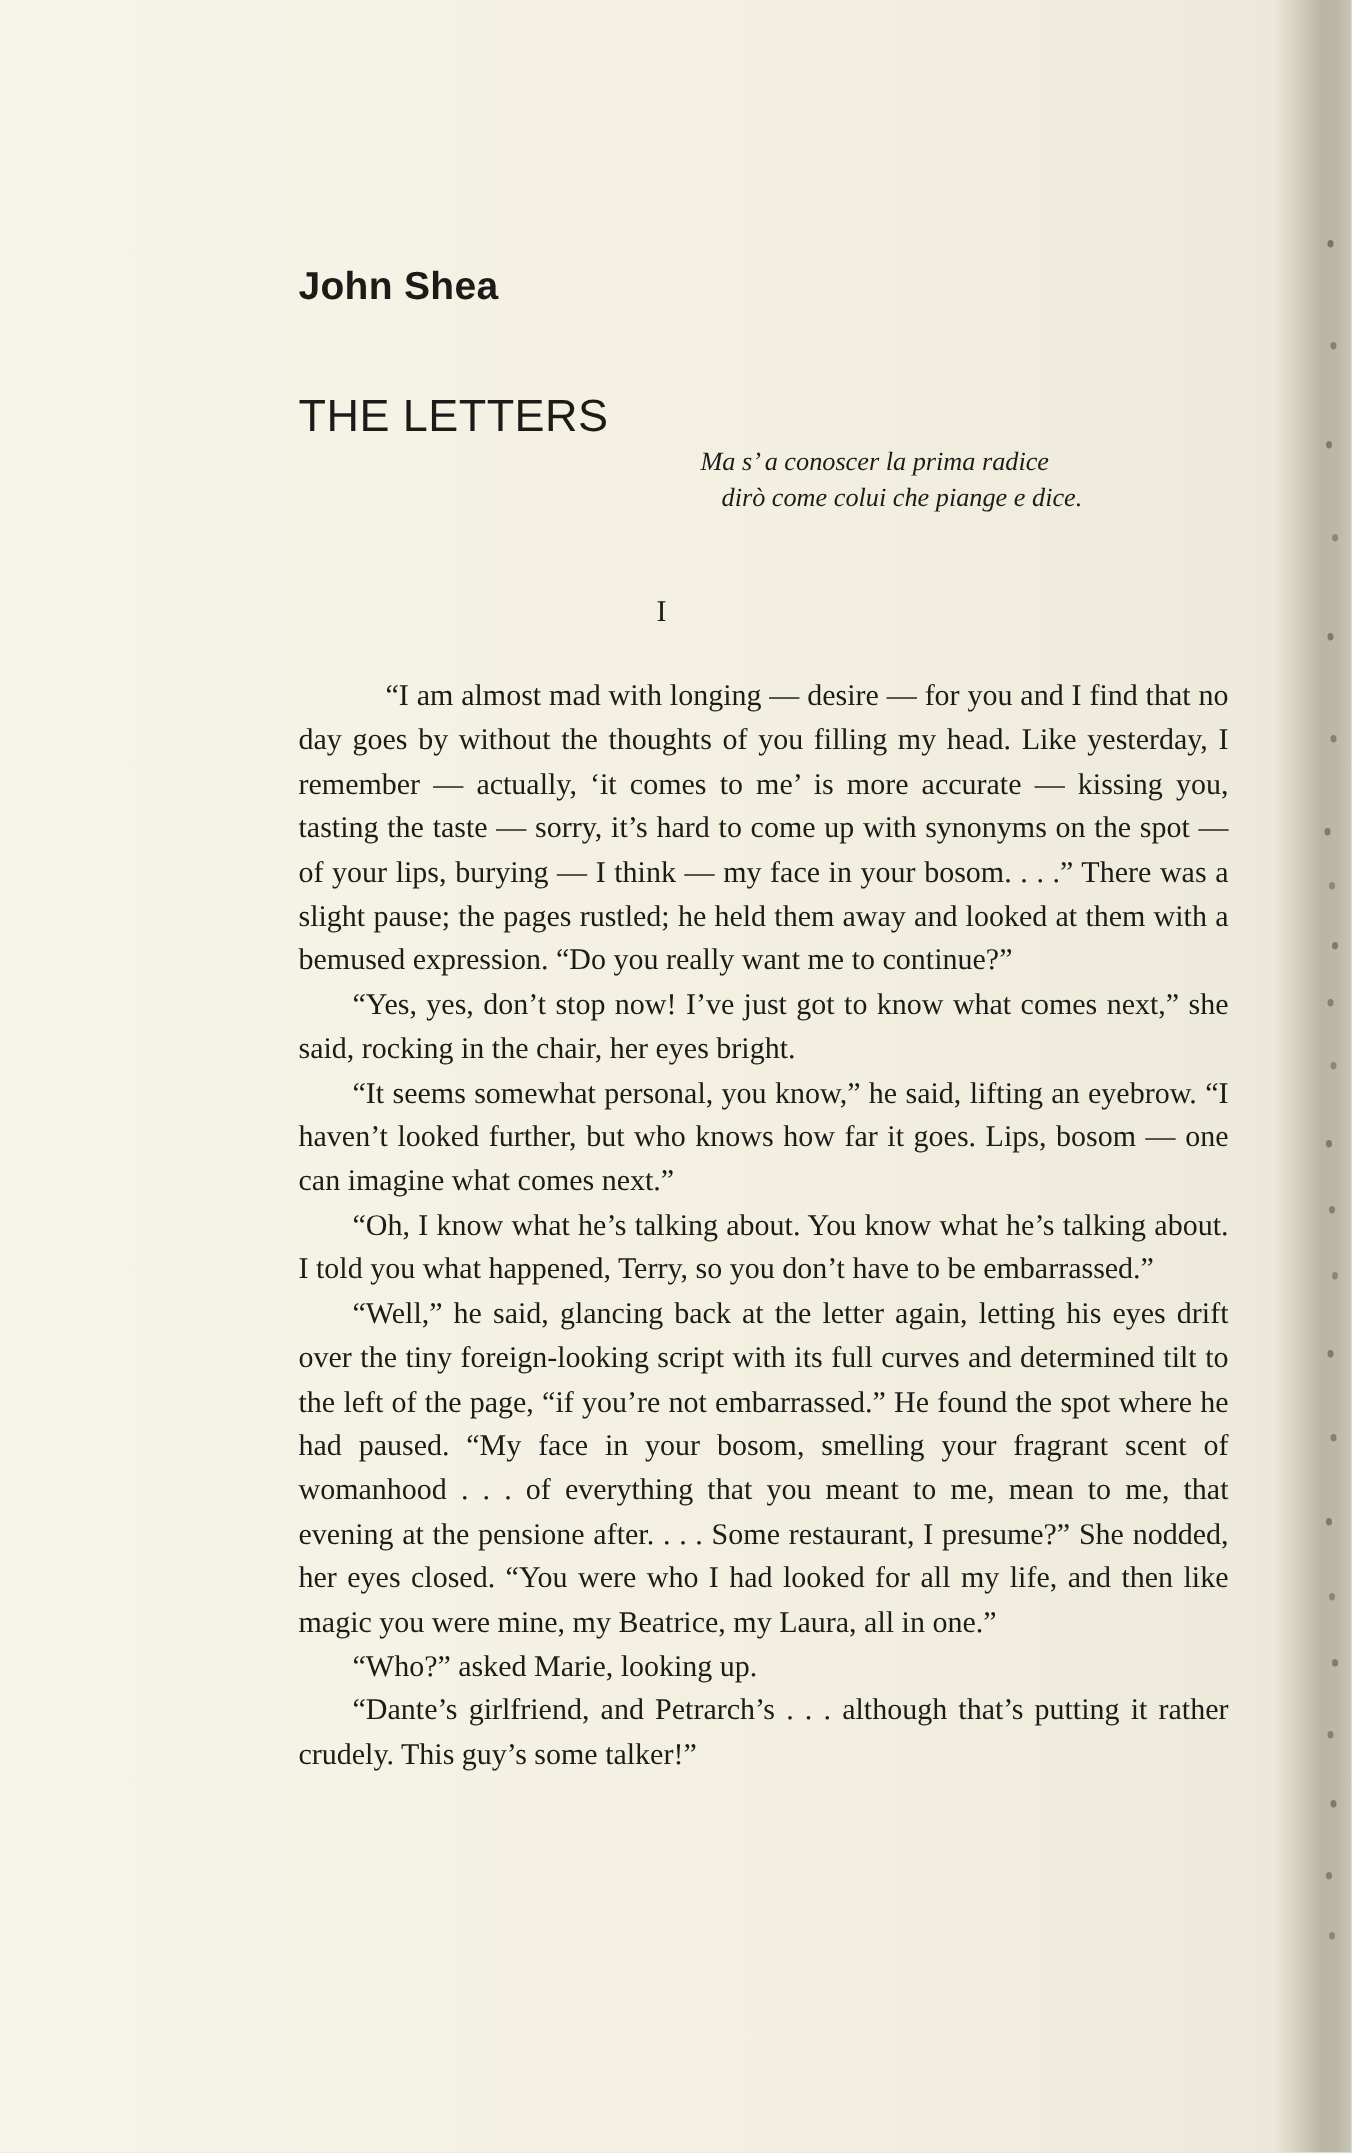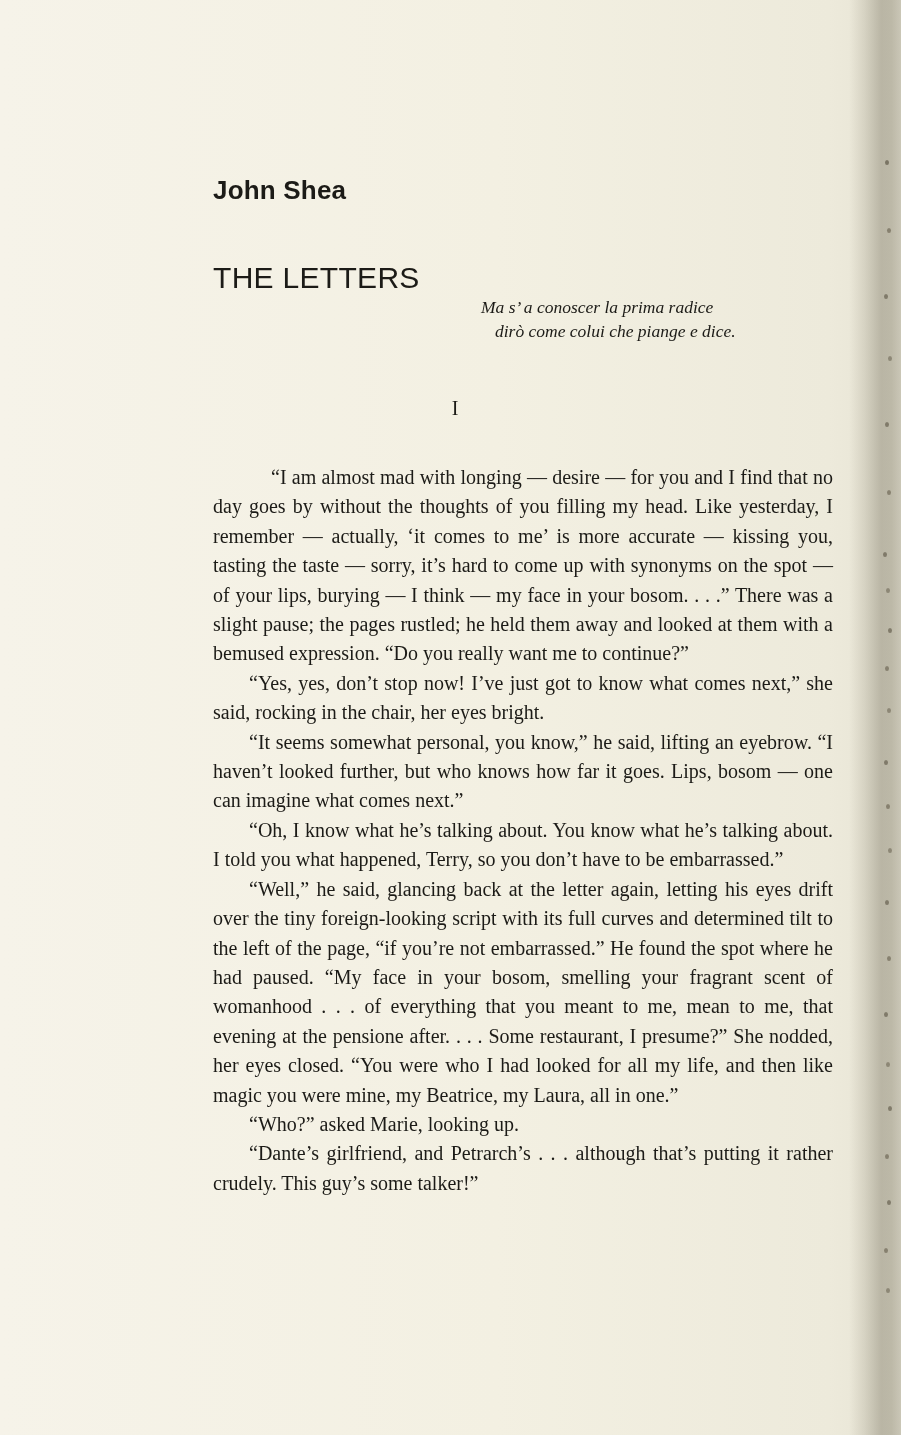--- a/index.html
+++ b/index.html
@@ -55,21 +55,21 @@
       -1px 852px 0 rgba(70,62,45,0.5),
       1px 902px 0 rgba(70,62,45,0.4),
       3px 946px 0 rgba(70,62,45,0.5),
       0px 994px 0 rgba(70,62,45,0.45),
       2px 1040px 0 rgba(70,62,45,0.5),
       -1px 1088px 0 rgba(70,62,45,0.45),
       1px 1128px 0 rgba(70,62,45,0.4);
   }
   .content {
     position: absolute;
-    left: 213px; top: 0;
+    left: 199px; top: 0;
     width: 620px;
   }
   .author {
     margin-top: 175px;
     font-family: "Liberation Sans", sans-serif;
     font-weight: bold;
     font-size: 26px;
     letter-spacing: 0.2px;
   }
   .title {
@@ -89,21 +89,21 @@
   .ep-line:nth-child(3) { padding-left: 7px; }
   .section {
     margin-top: 54px;
     width: 100%;
     text-align: center;
     position: relative;
     left: -68px;
     font-size: 20px;
   }
   .body-text {
-    margin-top: 43px;
+    margin-top: 30px;
     font-size: 20px;
     line-height: 29.4px;
     text-align: justify;
   }
   p.para {
     margin: 0;
     text-indent: 36px;
   }
   p.para.first { text-indent: 58px; }
   .ital { }

